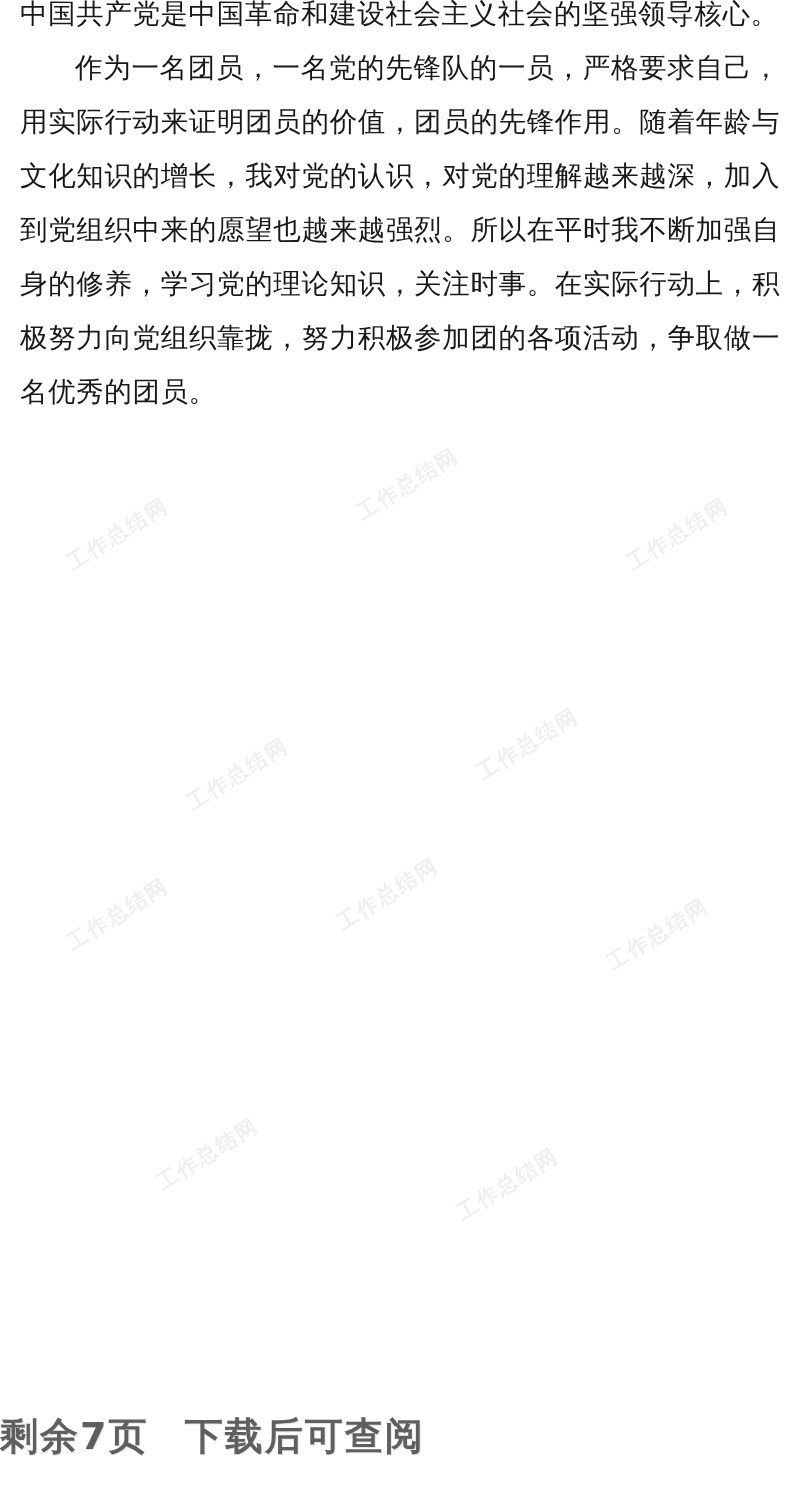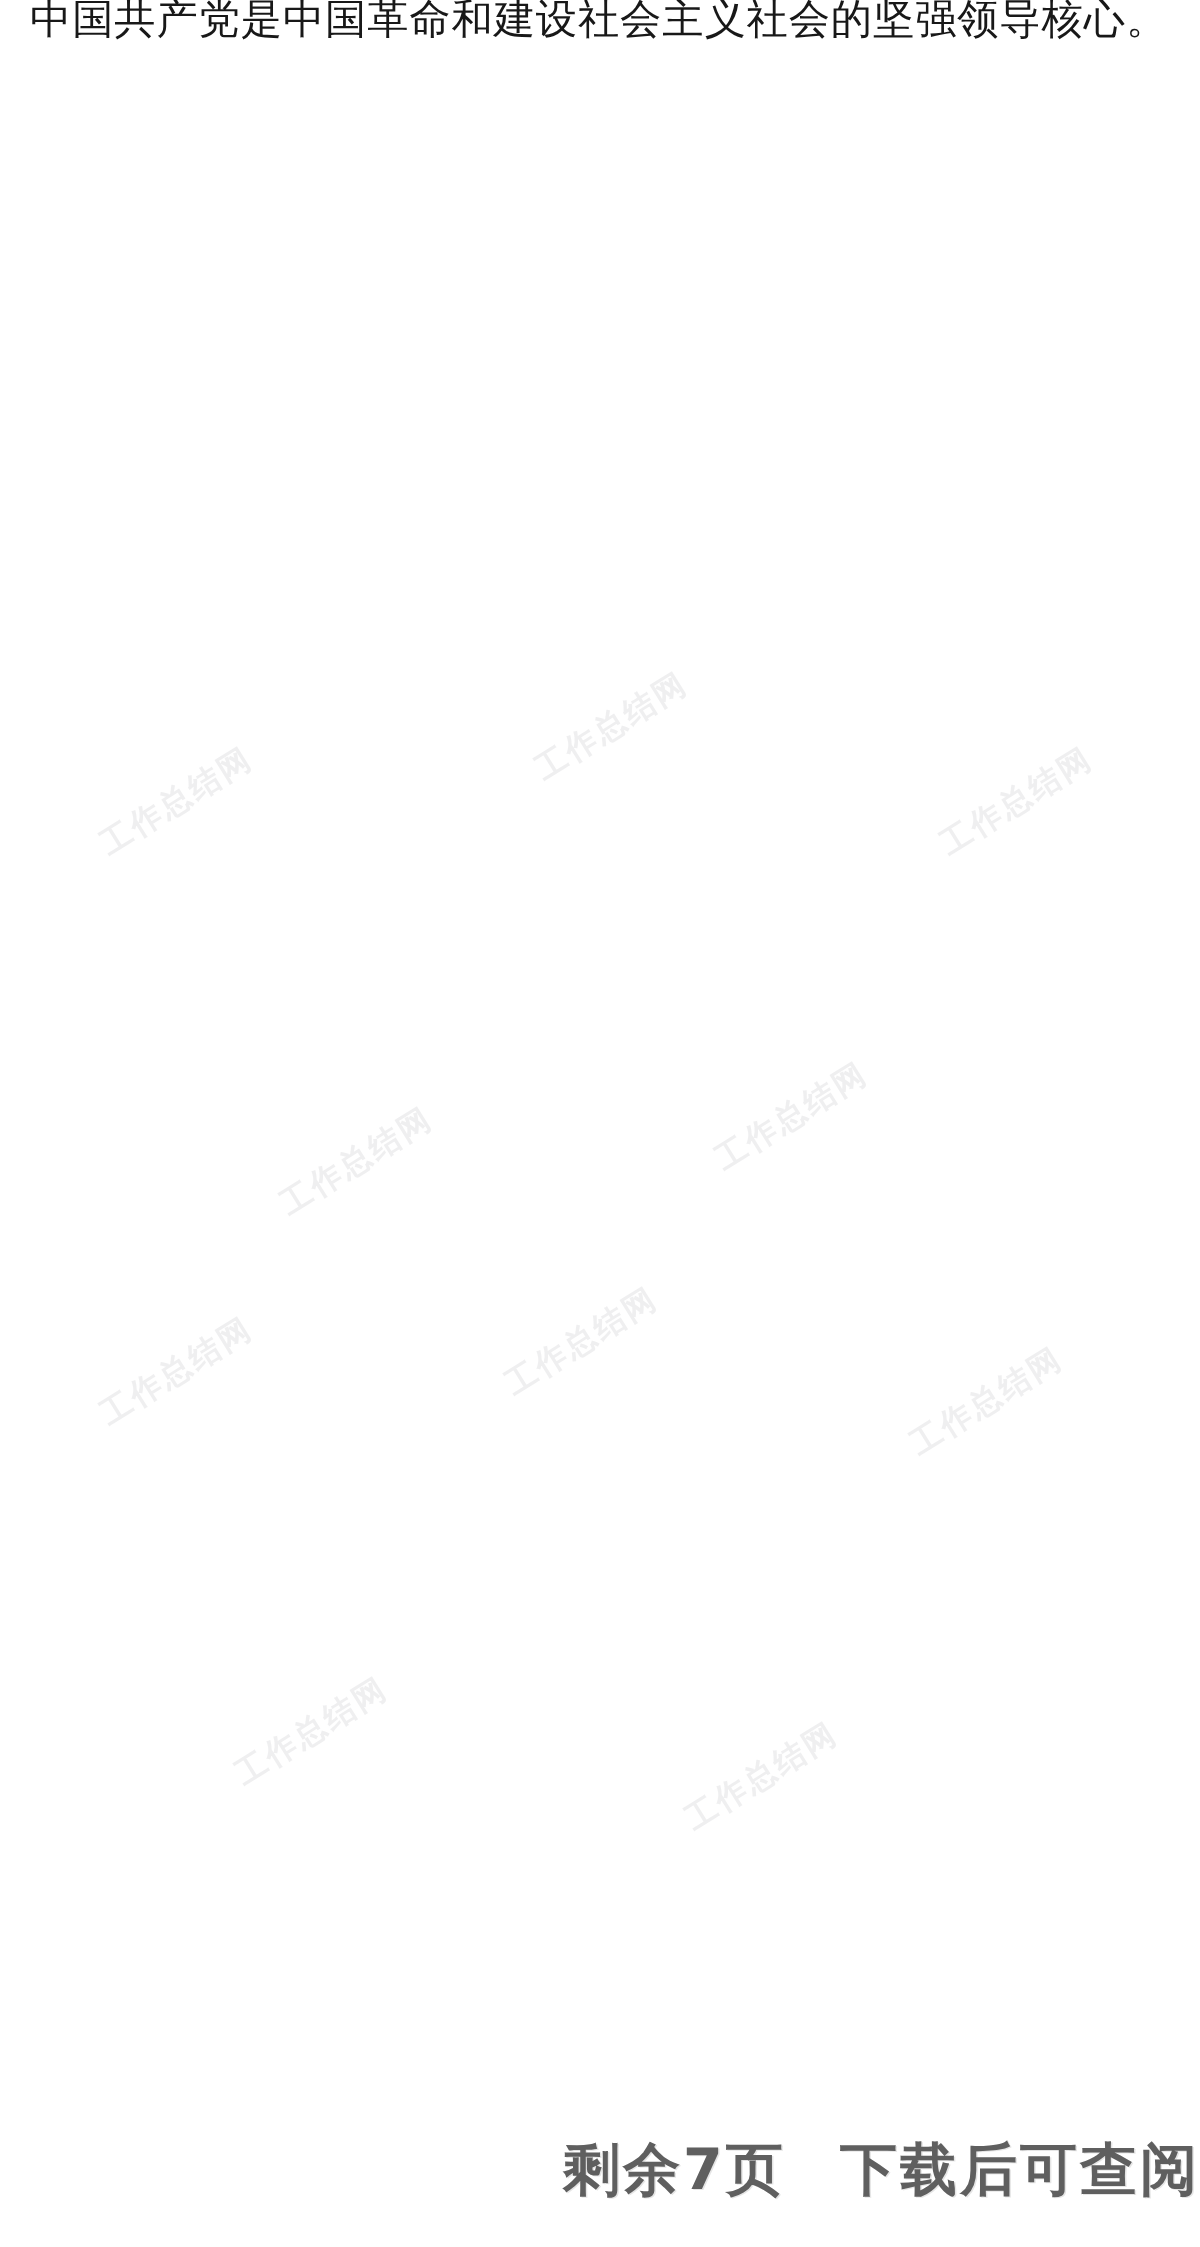--- a/index.html
+++ b/index.html
@@ -68,23 +68,23 @@
     color: rgba(120, 125, 135, 0.12);
     transform: rotate(-32deg);
     white-space: nowrap;
     font-weight: 600;
   }
 
   
   .footer {
     position: absolute;
     left: 0;
-    bottom: 26px;
+    bottom: 36px;
     width: 800px;
-    text-align: right;
+    text-align: left;
     font-family: "DejaVu Sans", "Liberation Sans", sans-serif;
   }
   .footer-text {
     display: inline-block;
     font-size: 38px;
     font-weight: 700;
     color: #5f5f5f;
     letter-spacing: 2px;
     text-shadow: 1px 1px 0 rgba(0,0,0,0.10);
   }
@@ -106,20 +106,21 @@
     <div class="wm" style="left:470px; top:730px;">工作总结网</div>
     <div class="wm" style="left:60px;  top:900px;">工作总结网</div>
     <div class="wm" style="left:330px; top:880px;">工作总结网</div>
     <div class="wm" style="left:600px; top:920px;">工作总结网</div>
     <div class="wm" style="left:150px; top:1140px;">工作总结网</div>
     <div class="wm" style="left:450px; top:1170px;">工作总结网</div>
   </div>
 
   <div class="doc-body">
     <p class="para">中国共产党是中国革命和建设社会主义社会的坚强领导核心。</p>
+    <p class="para indent">作为一名团员，一名党的先锋队的一员，严格要求自己，用实际行动来证明团员的价值，团员的先锋作用。随着年龄与文化知识的增长，我对党的认识，对党的理解越来越深，加入到党组织中来的愿望也越来越强烈。所以在平时我不断加强自身的修养，学习党的理论知识，关注时事。在实际行动上，积极努力向党组织靠拢，努力积极参加团的各项活动，争取做一名优秀的团员。</p>
   </div>
 
   <div class="footer">
     <span class="footer-text">剩余7页</span>
     <span class="footer-gap"></span>
     <span class="footer-text">下载后可查阅</span>
   </div>
 
 </div>
 

